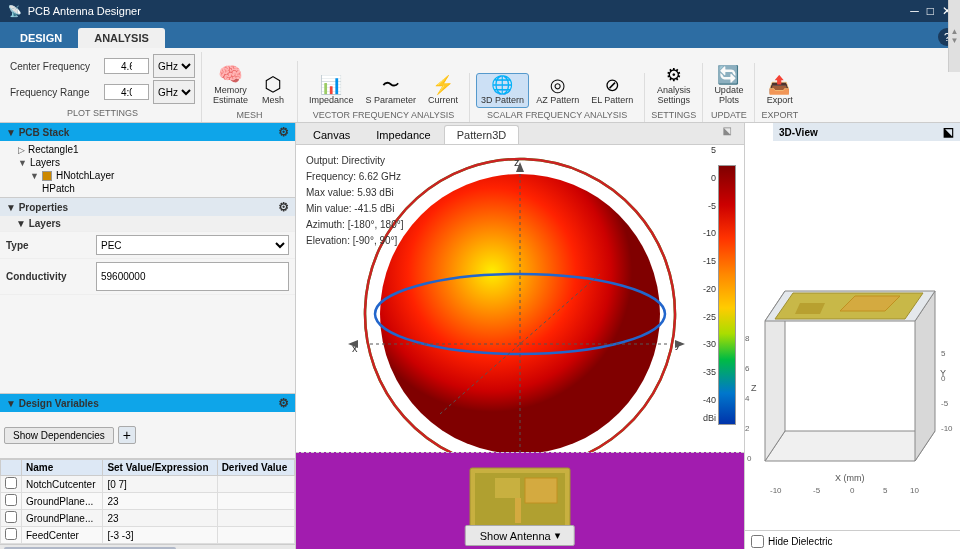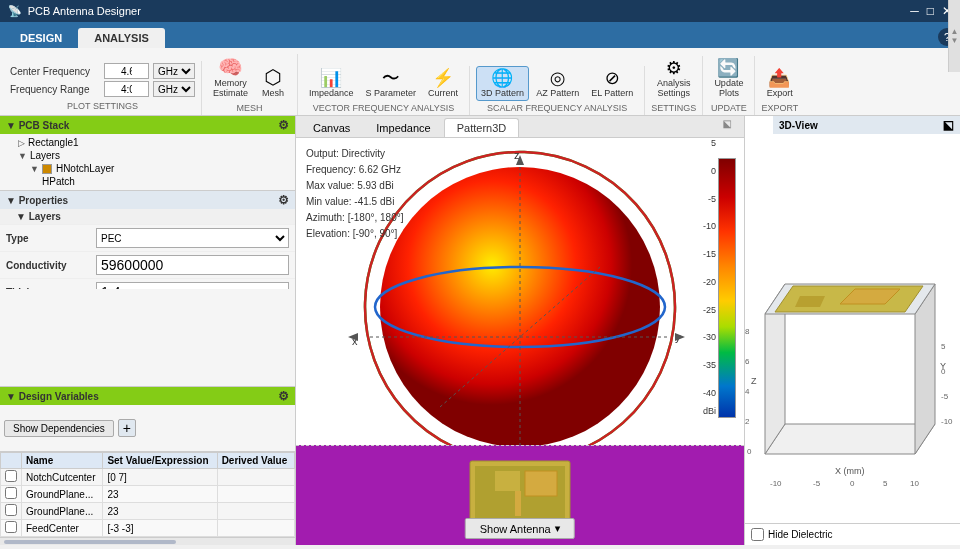--- a/index.html
+++ b/index.html
@@ -23,46 +23,46 @@
     .ribbon-group-label { font-size: 9px; color: #666; margin-top: 2px; text-align: center; }
     .ribbon-items { display: flex; align-items: flex-end; gap: 2px; }
     .ribbon-btn { display: flex; flex-direction: column; align-items: center; cursor: pointer; padding: 2px 4px; border-radius: 3px; min-width: 36px; border: 1px solid transparent; }
     .ribbon-btn.active { background: #cce0f5; border: 1px solid #5599cc; }
     .ribbon-btn .icon { font-size: 20px; line-height: 1; }
     .ribbon-btn .label { font-size: 9px; color: #333; text-align: center; margin-top: 1px; }
     .freq-group { display: flex; flex-direction: column; gap: 2px; padding: 2px 6px 4px 6px; border-right: 1px solid #ddd; }
     .freq-row { display: flex; align-items: center; gap: 4px; font-size: 10px; }
     .freq-row label { width: 90px; color: #333; }
     .freq-row input { width: 45px; height: 16px; border: 1px solid #aaa; padding: 1px 16px; font-size: 10px; }
-    .freq-row select { width: 42px; height: 16px; border: 1px solid #aaa; font-size: 10px; }
+    .freq-row select { width: 42px; height: 24px; border: 1px solid #aaa; font-size: 10px; }
     
     
     #main { display: flex; height: calc(549px - 22px - 26px - 72px); }
     
     
     #left-panel { width: 296px; background: #f5f5f5; border-right: 1px solid #ccc; display: flex; flex-direction: column; overflow: hidden; }
     
     
     #pcb-stack { border-bottom: 1px solid #ccc; }
-    .section-header { background: #84cc16; padding: 2px 6px; display: flex; align-items: center; justify-content: space-between; font-weight: bold; font-size: 10px; color: #333; cursor: pointer; }
+    .section-header { background: #0ea5e9; padding: 2px 6px; display: flex; align-items: center; justify-content: space-between; font-weight: bold; font-size: 10px; color: #333; cursor: pointer; }
     .section-content { padding: 2px 0; }
     .tree-item { display: flex; align-items: center; padding: 1px 6px; cursor: pointer; font-size: 10px; }
     .tree-indent1 { margin-left: 12px; }
     .tree-indent2 { margin-left: 24px; }
     .tree-indent3 { margin-left: 36px; }
     .tree-arrow { font-size: 9px; margin-right: 3px; color: #555; }
     .layer-color { width: 10px; height: 10px; margin-right: 4px; border: 1px solid #999; display: inline-block; }
     
     
     #properties { flex: 1; overflow-y: auto; }
     .props-section-header { background: #e0e8f0; padding: 2px 6px; font-weight: bold; font-size: 10px; color: #333; cursor: pointer; display: flex; align-items: center; justify-content: space-between; }
     .prop-row { display: flex; align-items: center; padding: 3px 6px; border-bottom: 1px solid #eee; }
     .prop-label { width: 90px; font-size: 10px; color: #333; font-weight: bold; }
     .prop-value { flex: 1; }
-    .prop-value input { width: 100%; height: 20px; border: 1px solid #aaa; padding: 1px 4px; font-size: 14px; }
+    .prop-value input { width: 100%; height: 29px; border: 1px solid #aaa; padding: 1px 4px; font-size: 10px; }
     .prop-value select { width: 100%; height: 20px; border: 1px solid #aaa; font-size: 10px; background: white; }
     .sub-header { background: #f0f0f0; padding: 2px 6px 2px 16px; font-size: 10px; color: #333; font-weight: bold; border-bottom: 1px solid #eee; }
     
     
     #design-vars { border-top: 1px solid #ccc; }
     .dv-toolbar { display: flex; align-items: flex-end; padding: 14px 4px; gap: 4px; border-bottom: 1px solid #ccc; }
     .dv-btn { padding: 2px 8px; font-size: 10px; background: #e8e8e8; border: 1px solid #aaa; cursor: pointer; border-radius: 2px; }
     .dv-add { width: 18px; height: 18px; background: #e0e8f0; border: 1px solid #aaa; cursor: pointer; display: flex; align-items: center; justify-content: center; font-size: 14px; border-radius: 2px; }
     .dv-table { width: 100%; border-collapse: collapse; font-size: 10px; }
     .dv-table th { background: #dde8f5; border: 1px solid #ccc; padding: 2px 4px; font-weight: bold; text-align: left; }

